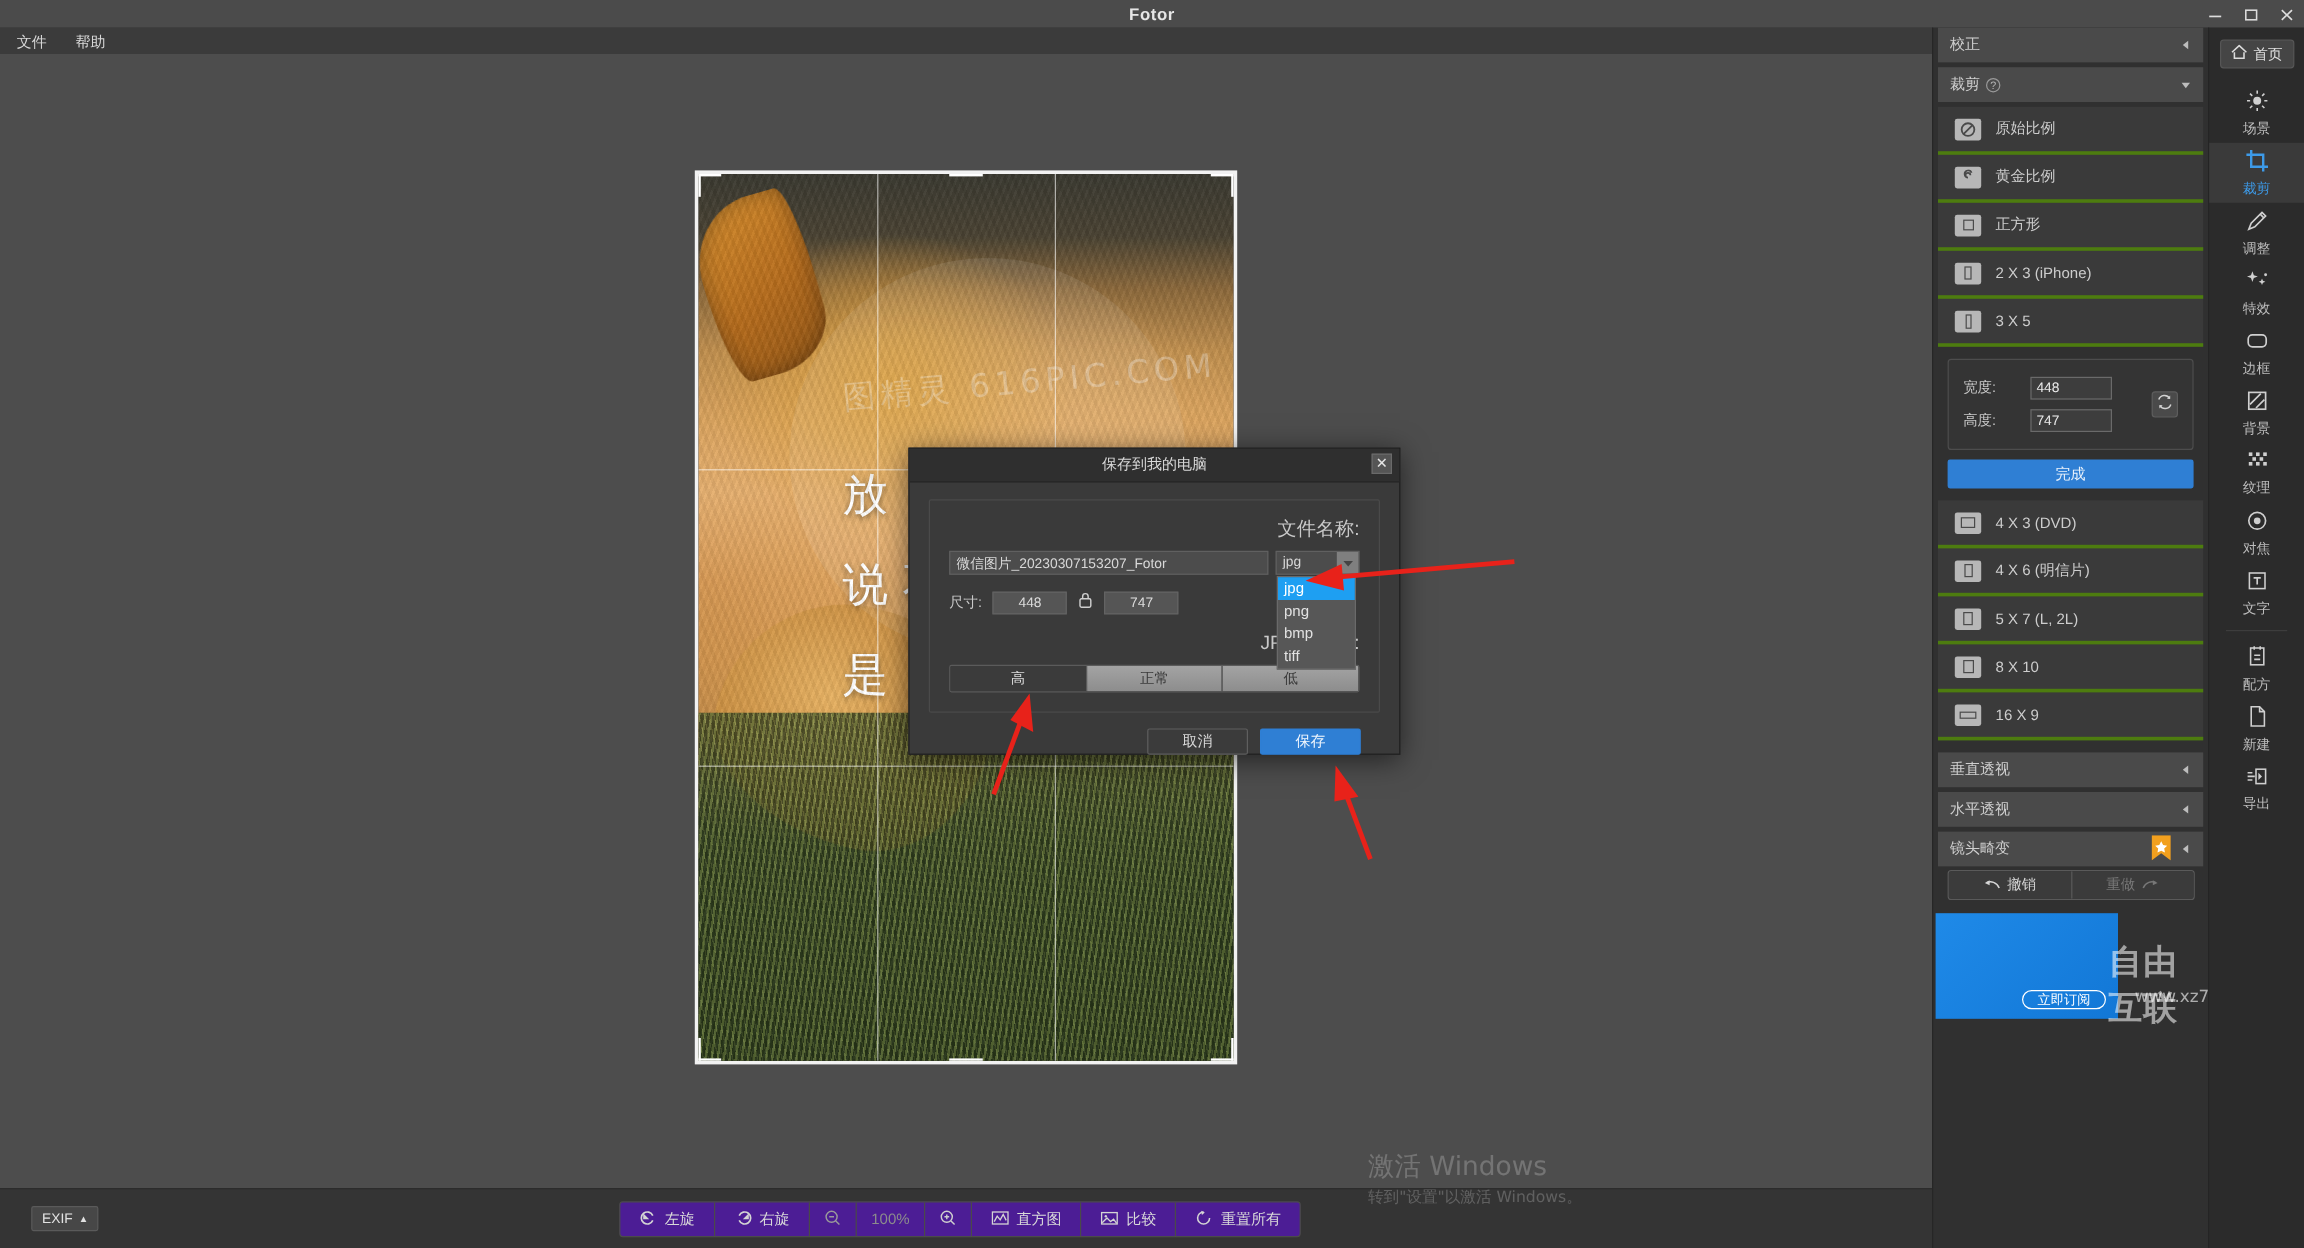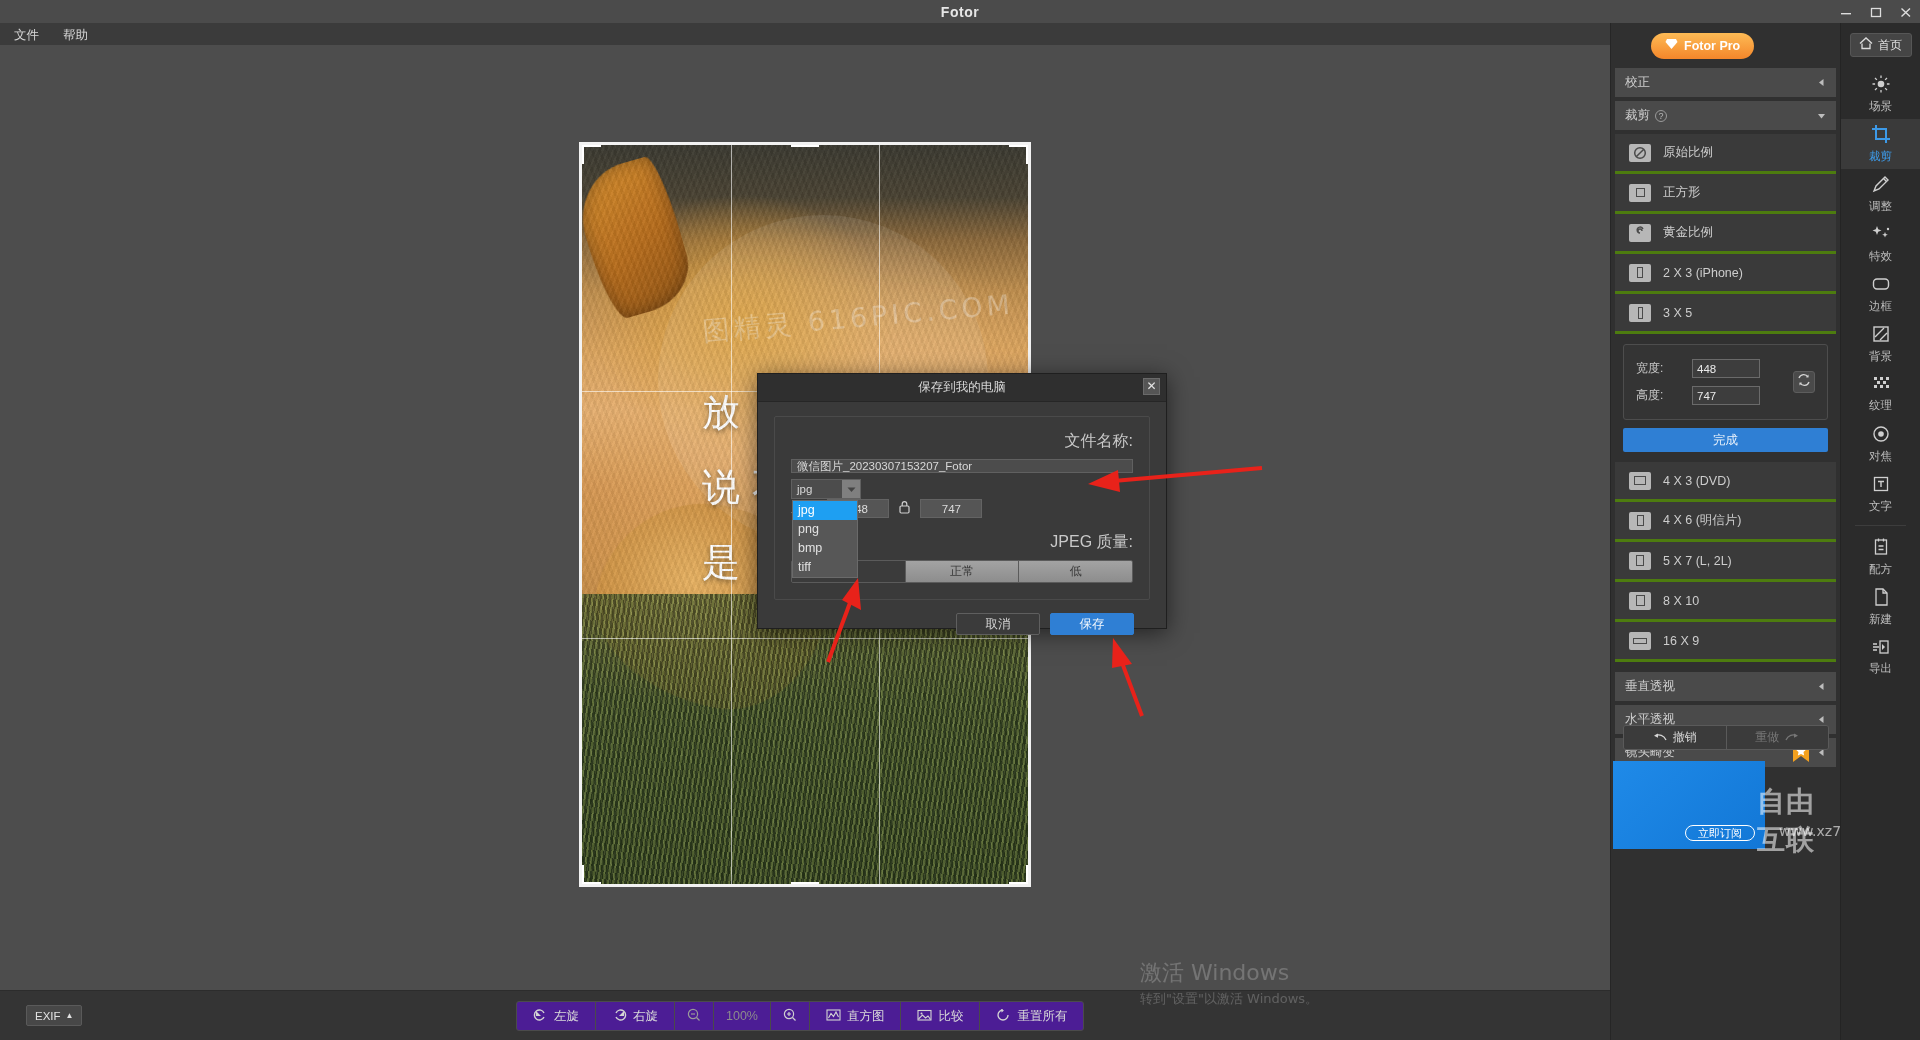--- a/index.html
+++ b/index.html
@@ -245,21 +245,21 @@
     height:28px; background:#2f2f2f; display:flex; align-items:center; justify-content:center;
     position:relative; color:#d9d9d9; font-size:12.5px; border-bottom:1px solid #262626;
   }
   .dlg-close{
     position:absolute; right:6px; top:4px; width:17px; height:17px; background:#555;
     border:1px solid #6a6a6a; color:#e6e6e6; font-size:12px; line-height:15px; text-align:center; cursor:pointer;
   }
   .dlg-body{ padding:14px 16px 0 16px; }
   .dlg-group{ border:1px solid #4a4a4a; border-radius:2px; padding:14px 16px 16px 16px; }
   .fld-label{ font-size:16px; color:#c9c9c9; margin-bottom:7px;text-align:right; }
-  .fname-row{ display:flex; gap:6px; position:relative;flex-direction:column; }
+  .fname-row{ display:flex; gap:6px; margin-bottom:14px; position:relative; }
   .fname-input{
     flex:1; height:20px; background:#4c4c4c; border:1px solid #606060; color:#d8d8d8;
     font-size:11.5px; padding:0 5px; font-family:"Liberation Sans",sans-serif;
   }
   .fmt-select{
     width:70px; height:20px; background:#4c4c4c; border:1px solid #606060; position:relative; cursor:pointer;
     display:flex; align-items:center;
   }
   .fmt-value{ font-size:11.5px; color:#d8d8d8; padding-left:5px; }
   .fmt-arrow{
@@ -431,30 +431,20 @@
               <path d="M5 1 L8 2.4 L5.6 4.4 Z" fill="#d4d4d4"></path>
             </svg>
         </span>
         <span>重置所有</span>
       </div>
     </div>
   </div>
 
   <div class="rightpanel">
 
-    <div class="pro-row">
-      <div class="pro-btn">
-        <span>
-          <svg width="13" height="12" viewBox="0 0 13 12">
-              <path d="M2 1 h9 l1.5 3 L6.5 11 L0.5 4 Z" fill="#fff"></path>
-            </svg>
-        </span>
-        <span>Fotor Pro</span>
-      </div>
-    </div>
 
     <div class="accordion">
       <div class="acc-head">
         <span class="left">
             <span>校正</span>
           </span>
         <span>
           <svg width="9" height="9" viewBox="0 0 9 9">
               <path d="M6.5 1 L2 4.5 L6.5 8 Z" fill="#bdbdbd"></path>
             </svg>
@@ -478,31 +468,31 @@
         <span class="ri-ico">
           <svg width="14" height="14" viewBox="0 0 14 14">
               <circle cx="7" cy="7" r="5.3" fill="none" stroke="#4a4a4a" stroke-width="1.5"></circle>
               <path d="M3.2 10.8 L10.8 3.2" stroke="#4a4a4a" stroke-width="1.5"></path>
             </svg>
         </span>
         <span>原始比例</span>
       </div>
       <div class="ratio-item">
         <span class="ri-ico">
-          <span class="inner" style="width:9px;height:9px"></span>
-        </span>
-        <span>正方形</span>
-      </div>
-      <div class="ratio-item">
-        <span class="ri-ico">
           <svg width="14" height="13" viewBox="0 0 14 13">
               <path d="M10 3 a3 3 0 1 0 -3 4 a2 2 0 1 1 2 -2" fill="none" stroke="#4a4a4a" stroke-width="1.4"></path>
             </svg>
         </span>
         <span>黄金比例</span>
+      </div>
+      <div class="ratio-item">
+        <span class="ri-ico">
+          <span class="inner" style="width:9px;height:9px"></span>
+        </span>
+        <span>正方形</span>
       </div>
       <div class="ratio-item">
         <span class="ri-ico">
           <span class="inner" style="width:6px;height:11px"></span>
         </span>
         <span>2 X 3 (iPhone)</span>
       </div>
       <div class="ratio-item">
         <span class="ri-ico">
           <span class="inner" style="width:5px;height:12px"></span>

